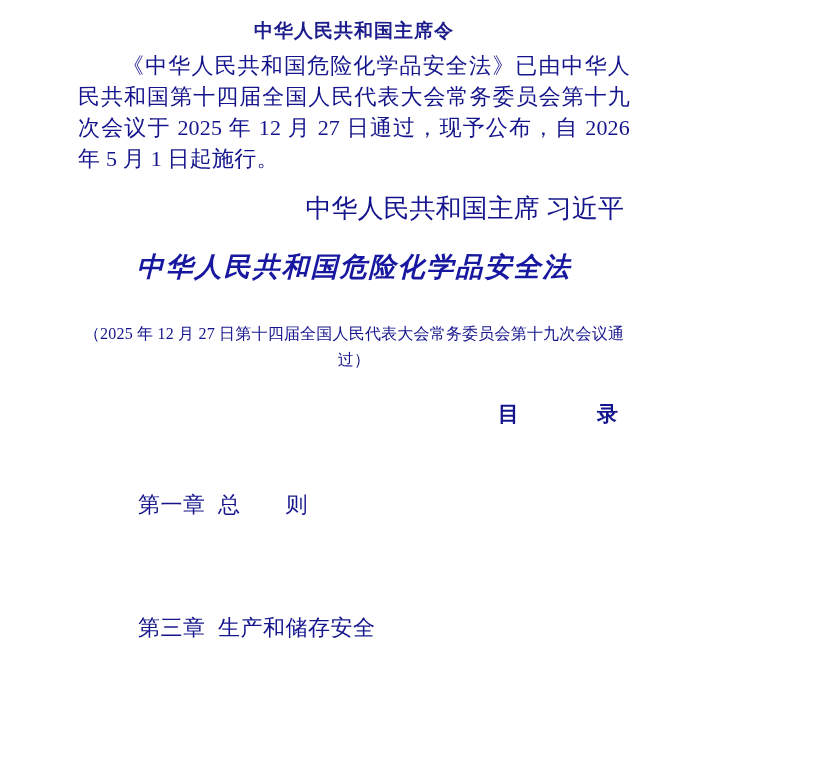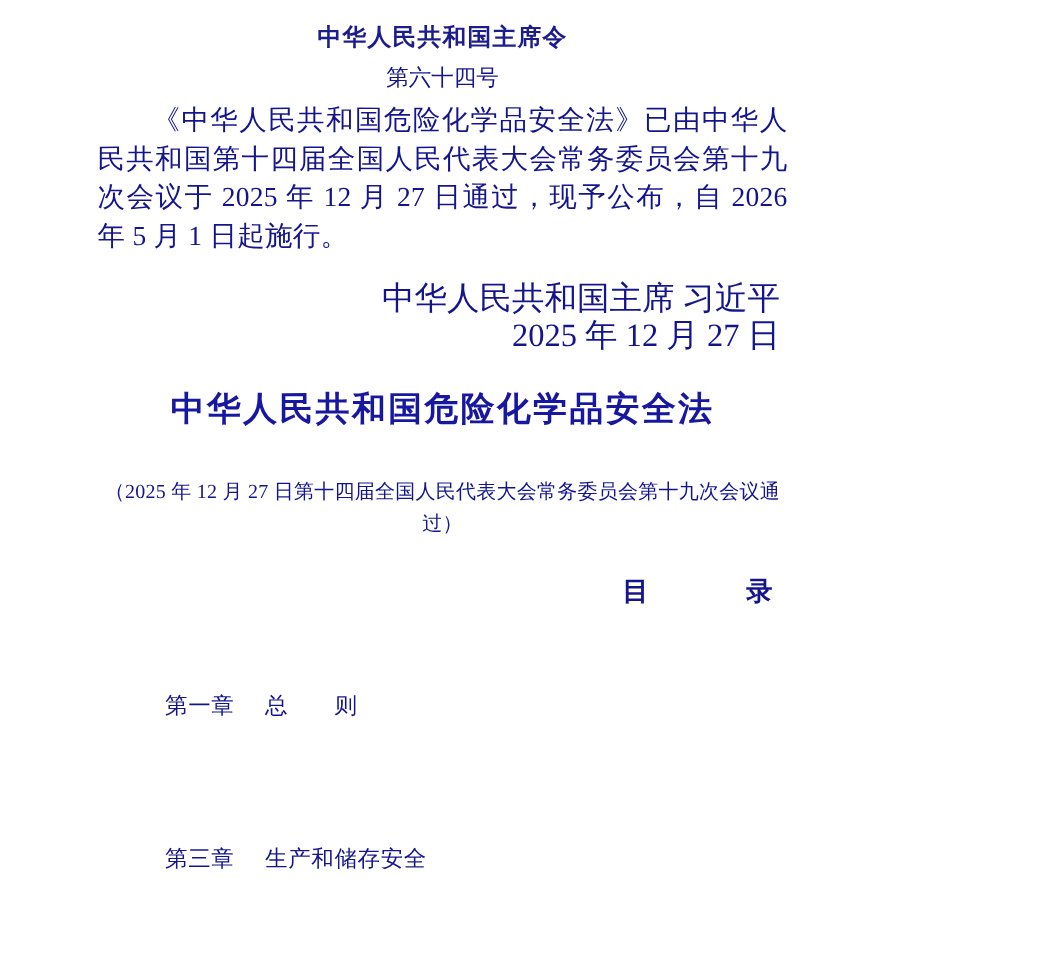--- a/index.html
+++ b/index.html
@@ -61,20 +61,21 @@
   }
   .law-title {
     text-align: center;
     font-family: "Liberation Sans", "DejaVu Sans", sans-serif;
     font-weight: bold;
     font-size: 27px;
     color: #1717a0;
     letter-spacing: 2px;
     margin: 24px 0 0 0;
     line-height: 38px;
+    font-style: italic;
   }
   .law-subtitle {
     text-align: center;
     font-size: 16px;
     color: #14148c;
     margin: 35px 0 0 0;
     line-height: 26px;
     letter-spacing: 0.2px;
   }
   .toc-heading {
@@ -86,48 +87,46 @@
     margin: 26px 0 0 0;
     letter-spacing: 12px;
     line-height: 30px;
   }
   .toc-list {
     margin: 14px 0 0 0;
     padding: 0 0 0 24px;
     list-style: none;
   }
   .toc-item {
-    font-size: 18px;
+    font-size: 22px;
     color: #14148c;
     line-height: 41px;
     white-space: pre;
     letter-spacing: 0.5px;
   }
   .toc-num {
     display: inline-block;
     width: 80px;
   }
   .toc-label {
     display: inline-block;
   }
 </style>
 </head>
 <body>
 
 <div class="page">
 
   <div class="decree-title">中华人民共和国主席令</div>
 
-  <div class="decree-number">第六十四号</div>
 
   <p class="decree-body">《中华人民共和国危险化学品安全法》已由中华人民共和国第十四届全国人民代表大会常务委员会第十九次会议于 2025 年 12 月 27 日通过，现予公布，自 2026 年 5 月 1 日起施行。</p>
 
   <div class="signature-block">
     <span class="signature-line">中华人民共和国主席  习近平</span>
-    <span class="signature-line">2025 年 12 月 27 日</span>
   </div>
 
   <h1 class="law-title">中华人民共和国危险化学品安全法</h1>
 
   <div class="law-subtitle">（2025 年 12 月 27 日第十四届全国人民代表大会常务委员会第十九次会议通过）</div>
 
   <div class="toc-heading">目　　录</div>
 
   <ul class="toc-list">
     <li class="toc-item">

